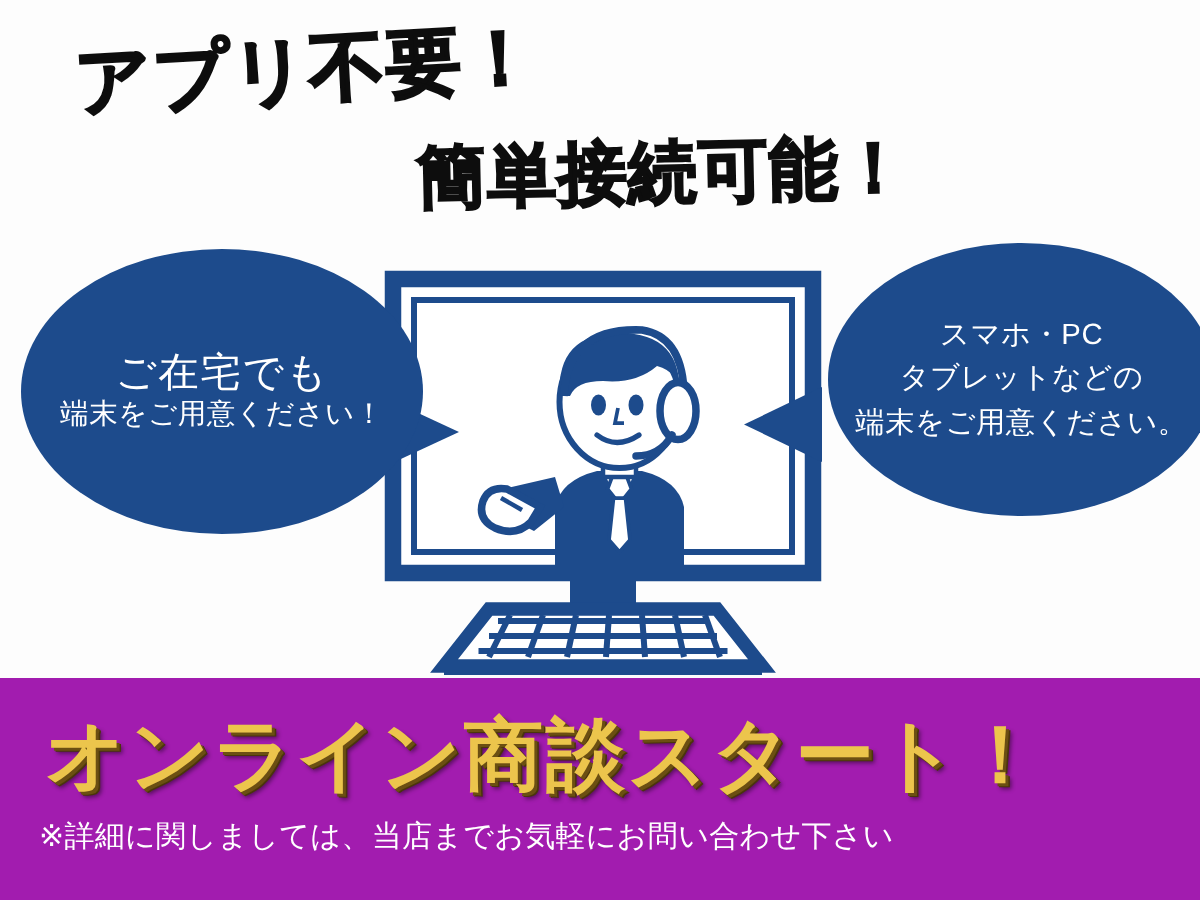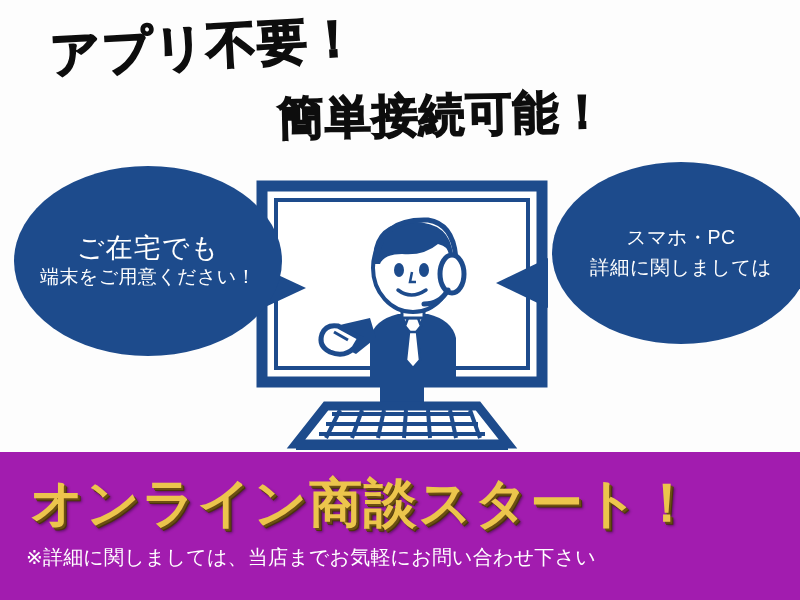--- a/index.html
+++ b/index.html
@@ -229,21 +229,22 @@
     </g>
   </svg>
 
   <div class="bubble" id="bubble-left">
     <div class="bubble-line-lg">ご在宅でも</div>
     <div class="bubble-line-sm">端末をご用意ください！</div>
   </div>
 
   <div class="bubble" id="bubble-right">
     <div class="bubble-line-sm">スマホ・PC</div>
-    <div class="bubble-line-sm">詳細に関しましては</div>
+    <div class="bubble-line-sm">タブレットなどの</div>
+    <div class="bubble-line-sm">端末をご用意ください。</div>
   </div>
 
   <div id="banner">
     <div id="banner-title">オンライン商談スタート！</div>
     <div id="banner-note">※詳細に関しましては、当店までお気軽にお問い合わせ下さい</div>
   </div>
 
 </div>
 
 </body></html>

